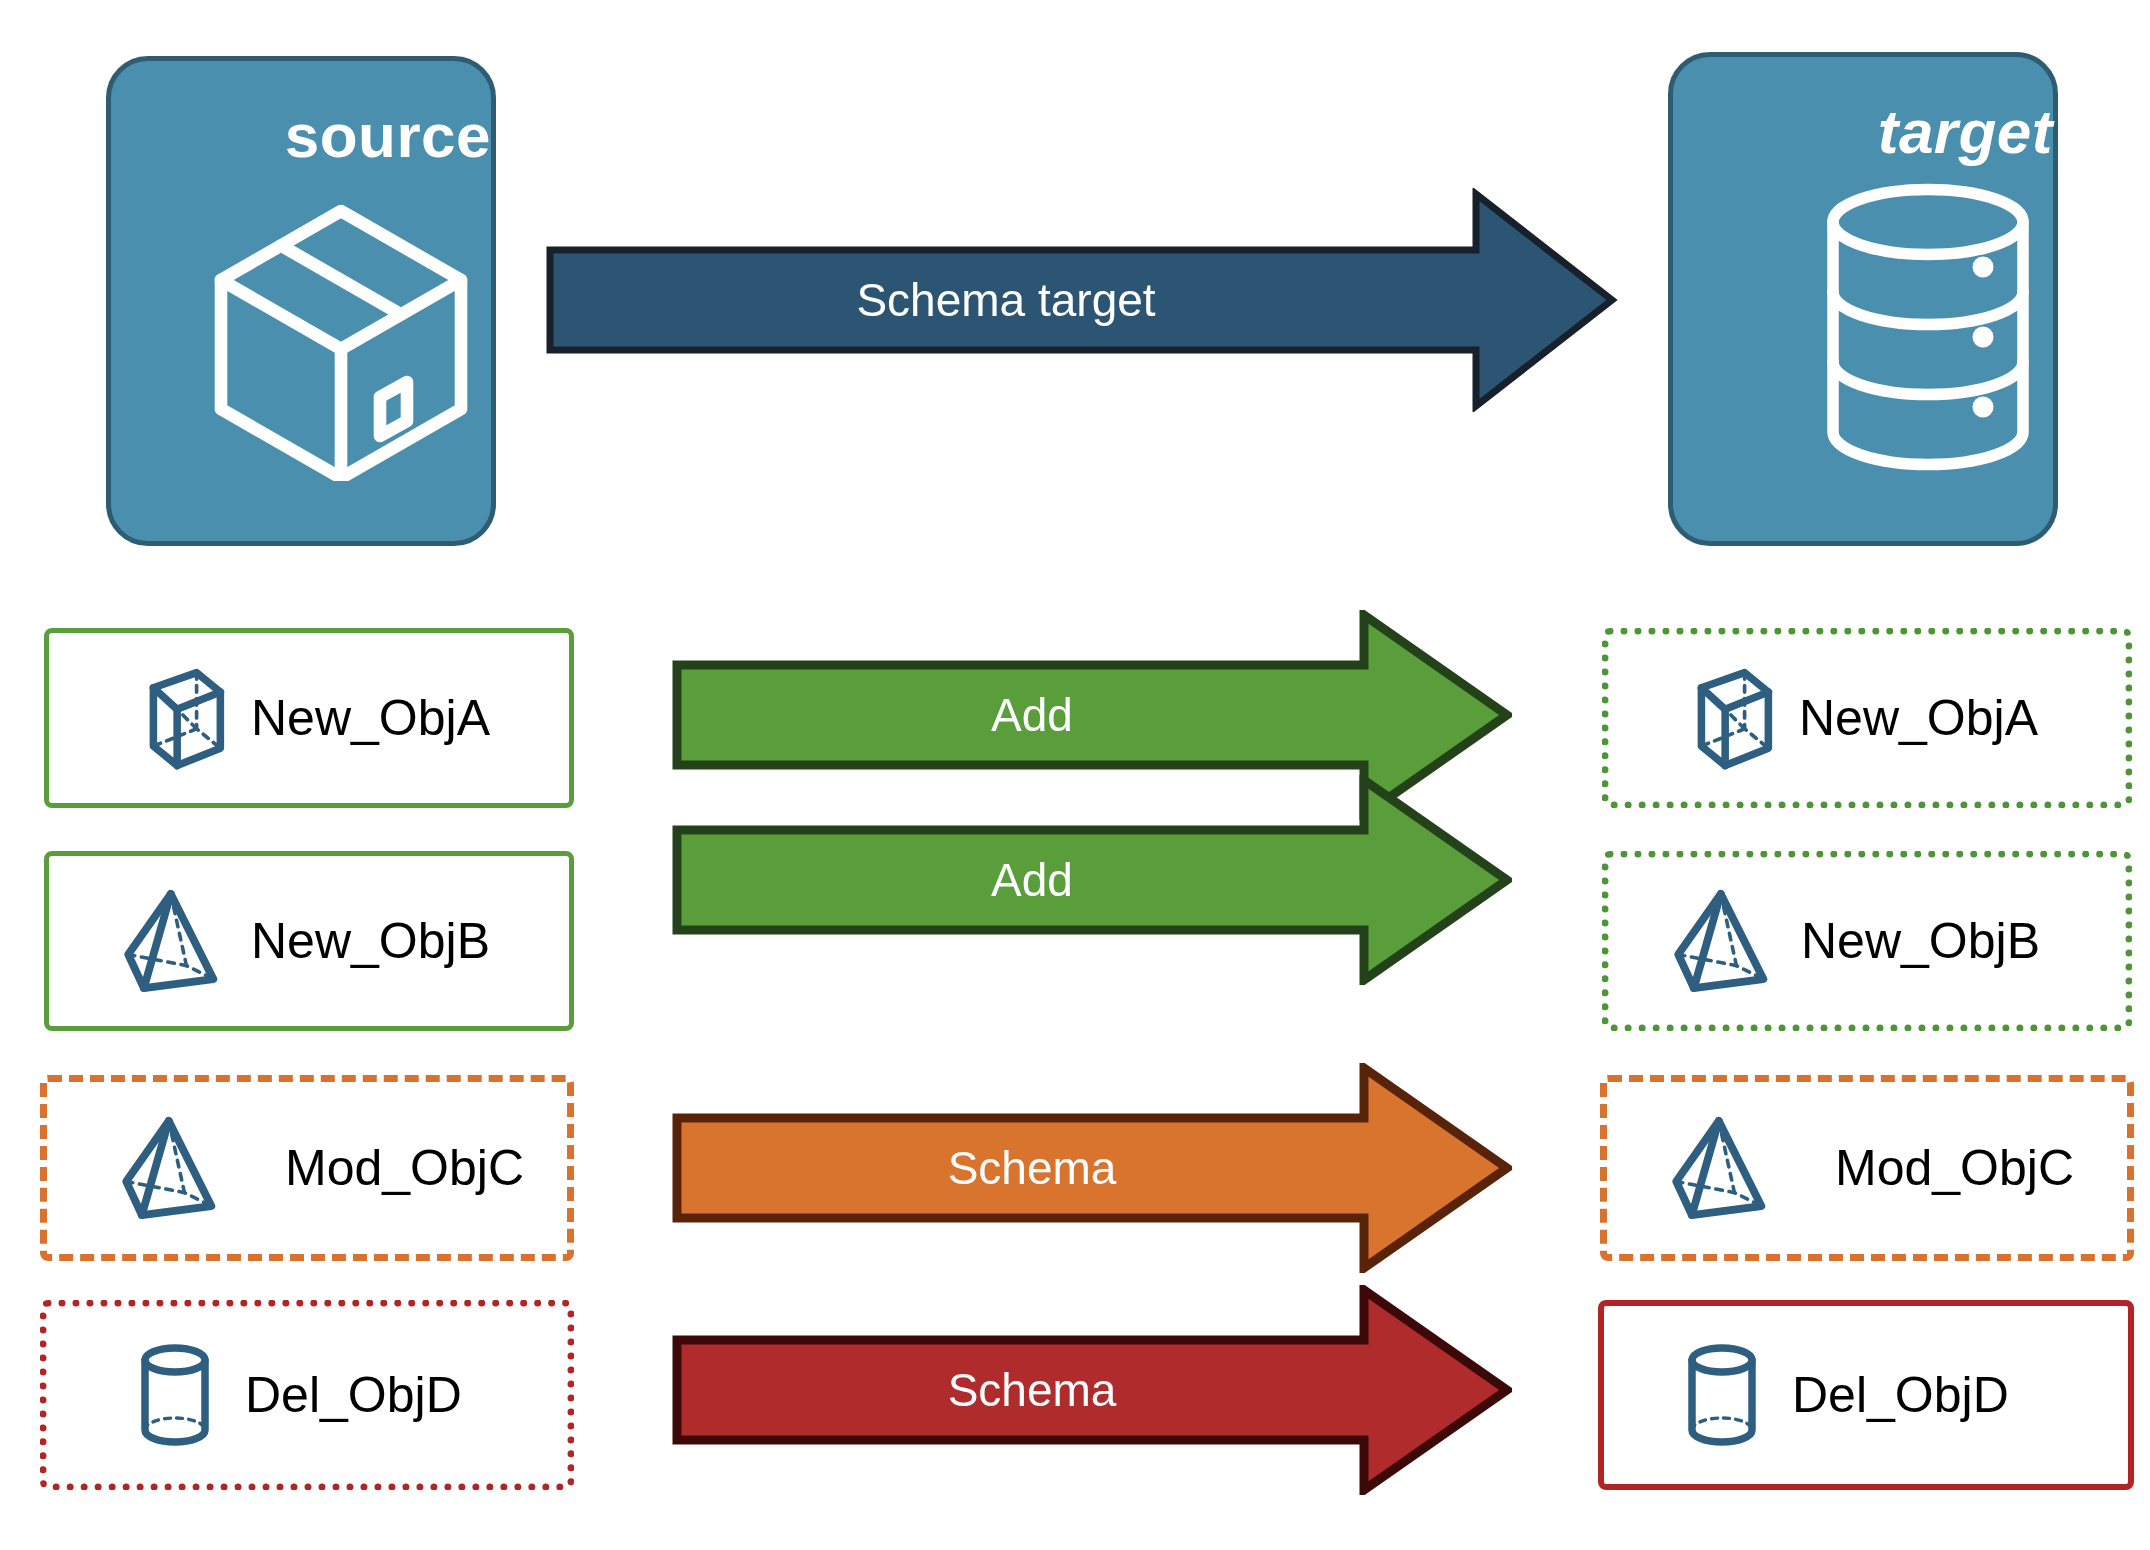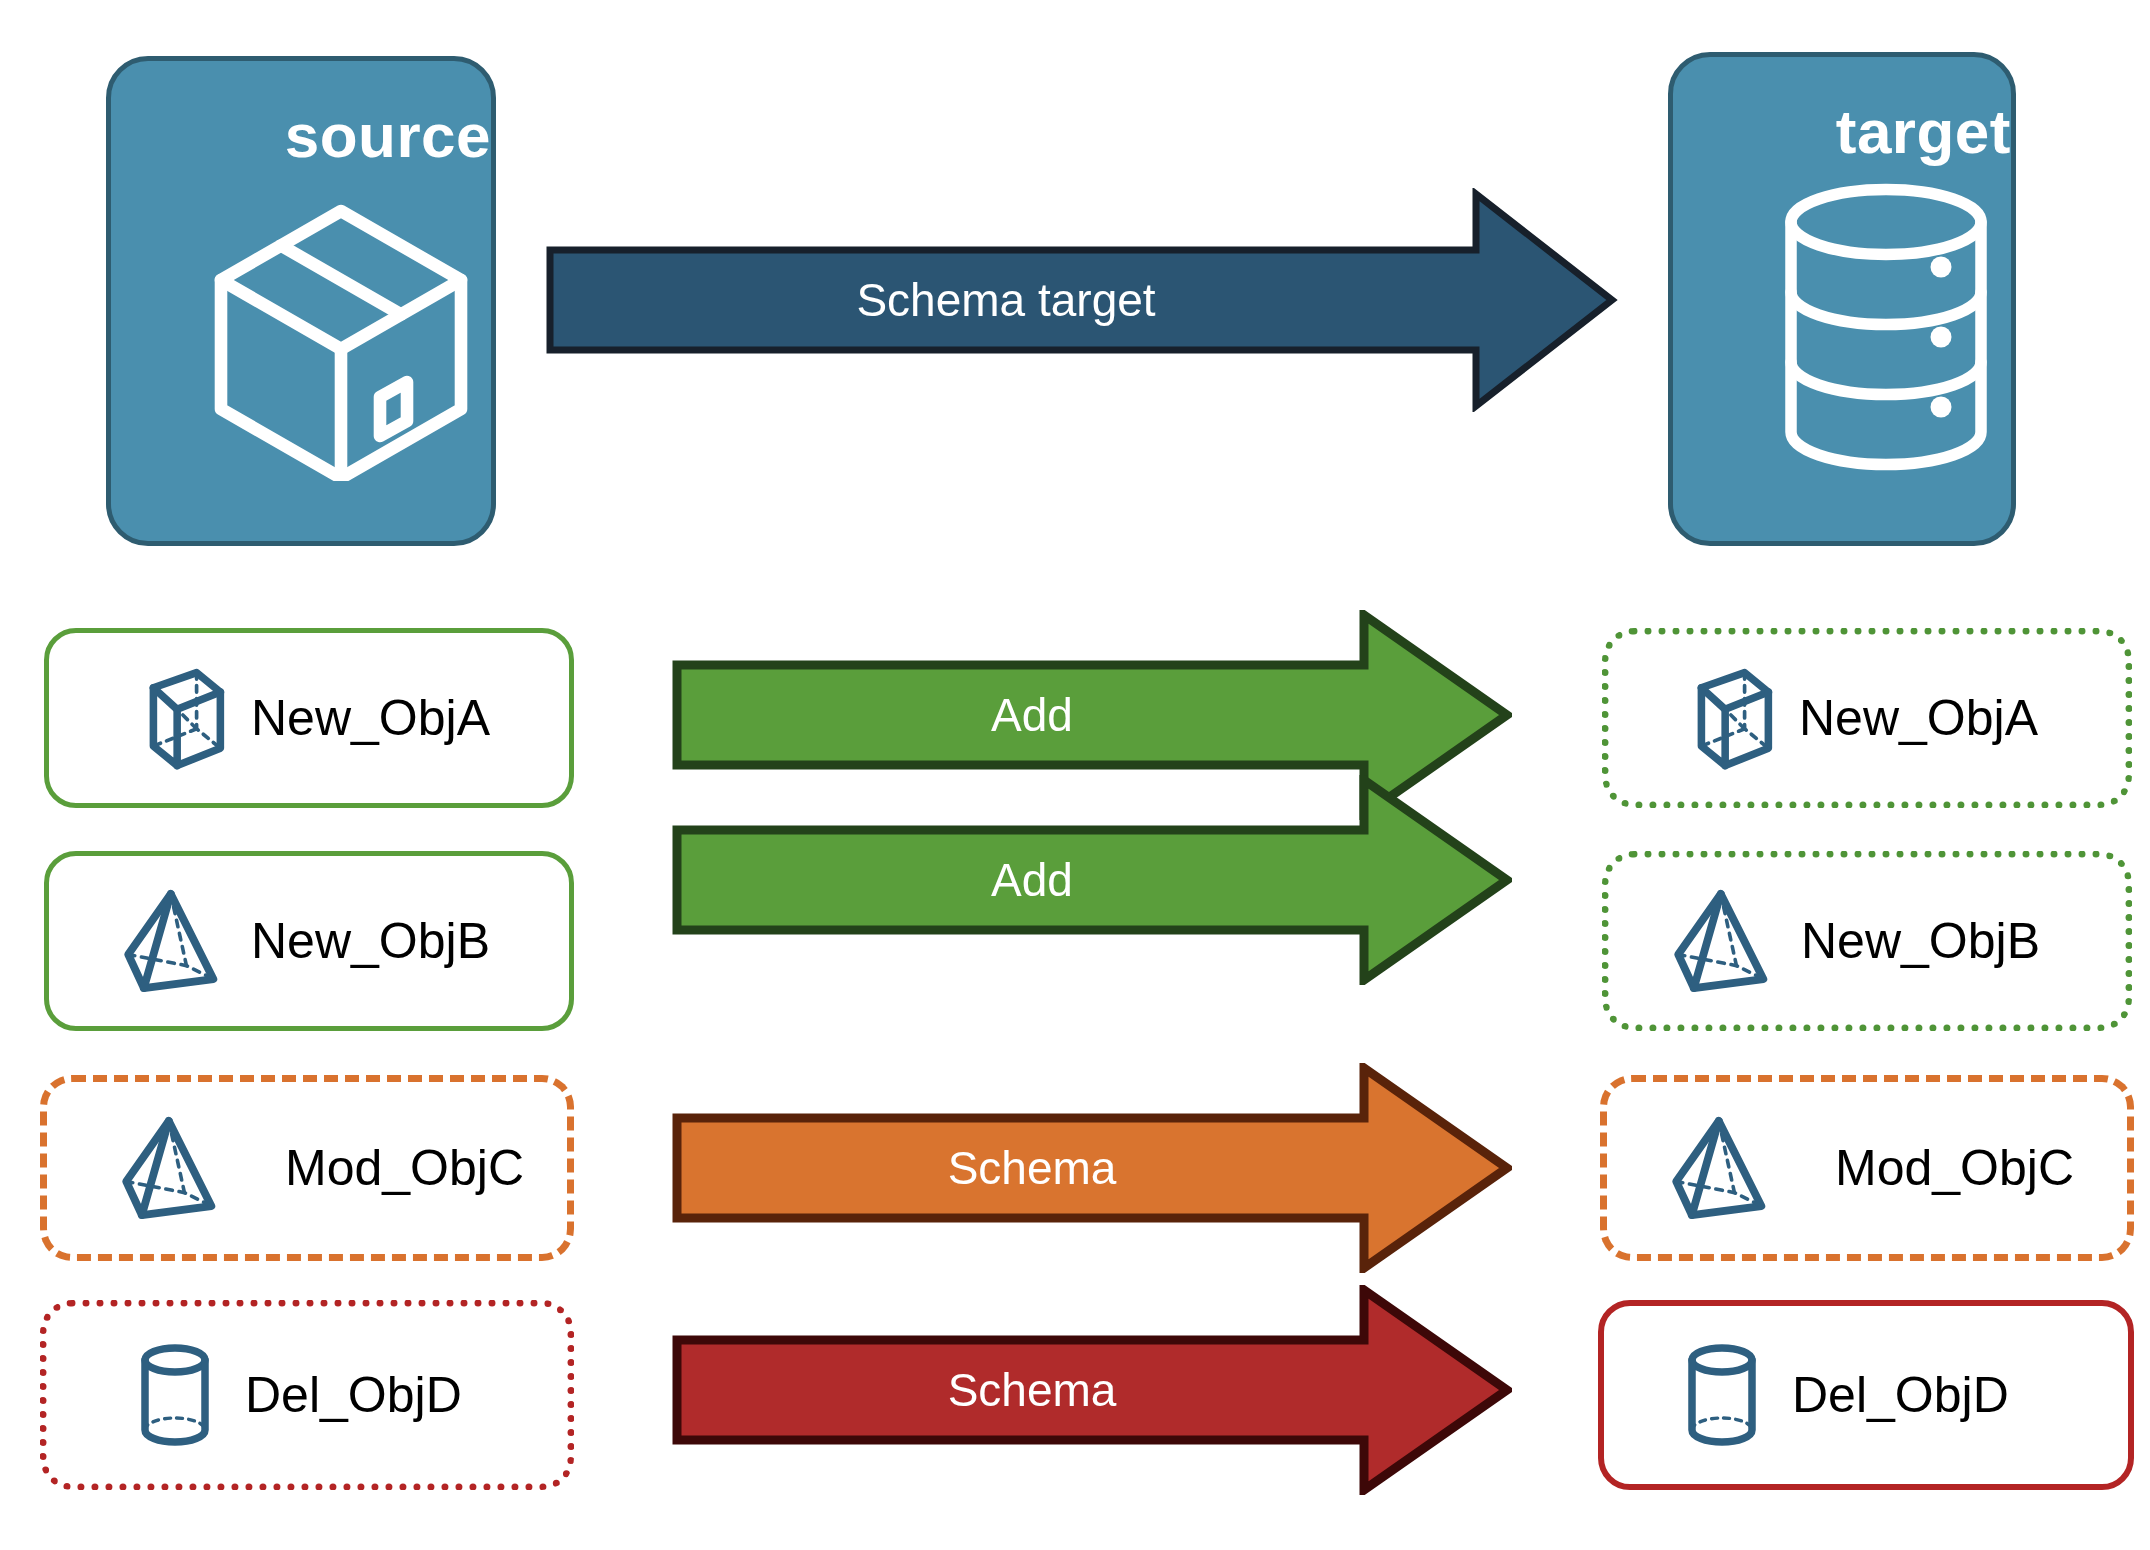--- a/index.html
+++ b/index.html
@@ -51,21 +51,21 @@
     font-size: 48px;
     white-space: nowrap;
     transform: translate(-50%, -50%);
   }
 
   
   .objbox {
     position: absolute;
     box-sizing: border-box;
     background: #ffffff;
-    border-radius: 32px;
+    border-radius: 8px;
     display: flex;
     flex-direction: row;
     align-items: center;
   }
   .objbox .obj-icon {
     flex: 0 0 auto;
     display: flex;
     align-items: center;
     justify-content: center;
   }
@@ -114,21 +114,21 @@
     </div>
   </div>
 
   <div class="bigarrow" style="left:546px; top:188px; width:1072px; height:224px;">
     <svg width="1072" height="224" viewBox="0 0 1072 224" preserveAspectRatio="none">
       <polygon points="4,62 930,62 930,6 1066,112 930,218 930,162 4,162" fill="#2B5573" stroke="#17202B" stroke-width="7" stroke-linejoin="miter"></polygon>
     </svg>
     <div class="rowarrow-label bigarrow-label" style="left:460px; top:112px;">Schema target</div>
   </div>
 
-  <div class="endpoint" style="left:1668px; top:52px; width:348px; height:494px;">
+  <div class="endpoint" style="left:1668px; top:52px; width:390px; height:494px;font-style:italic;">
     <div class="endpoint-label">target</div>
     <div class="endpoint-icon">
       <svg width="250" height="300" viewBox="0 0 100 120">
         <g fill="none" stroke="#ffffff" stroke-width="4.6" stroke-linejoin="round" stroke-linecap="round">
           <ellipse cx="50" cy="18" rx="38" ry="13"></ellipse>
           <path d="M12,18 L12,102 A38,13 0 0 0 88,102 L88,18"></path>
           <path d="M12,46 A38,13 0 0 0 88,46"></path>
           <path d="M12,74 A38,13 0 0 0 88,74"></path>
         </g>
         <circle cx="72" cy="36" r="4.2" fill="#ffffff"></circle>

